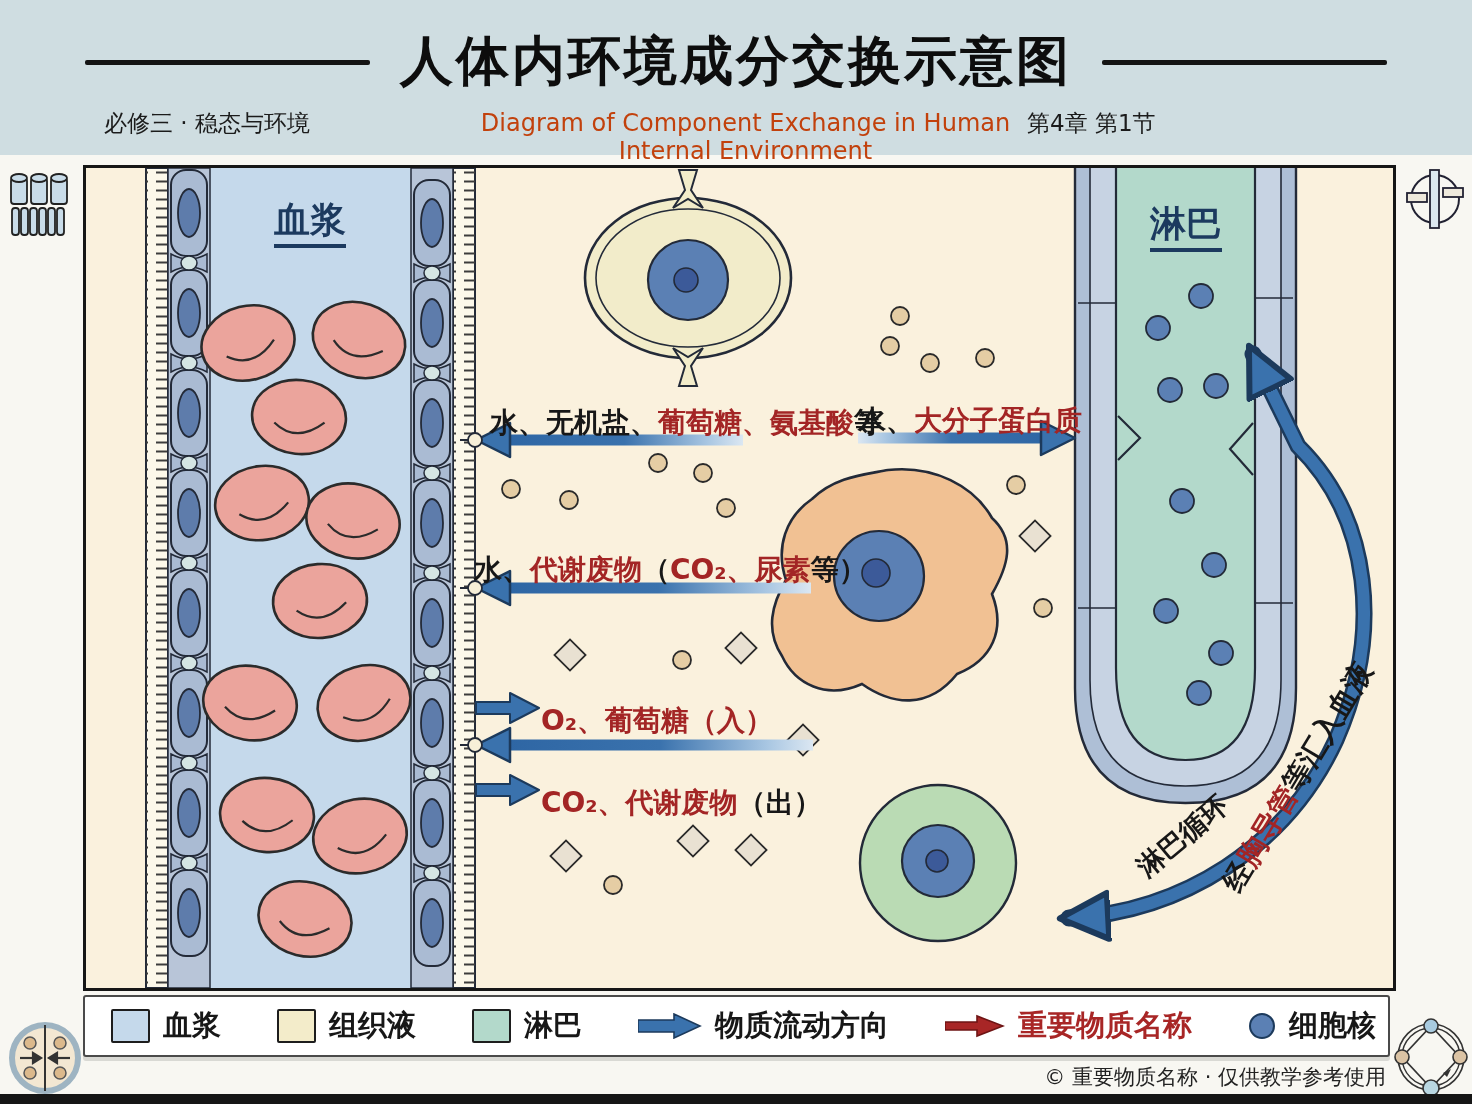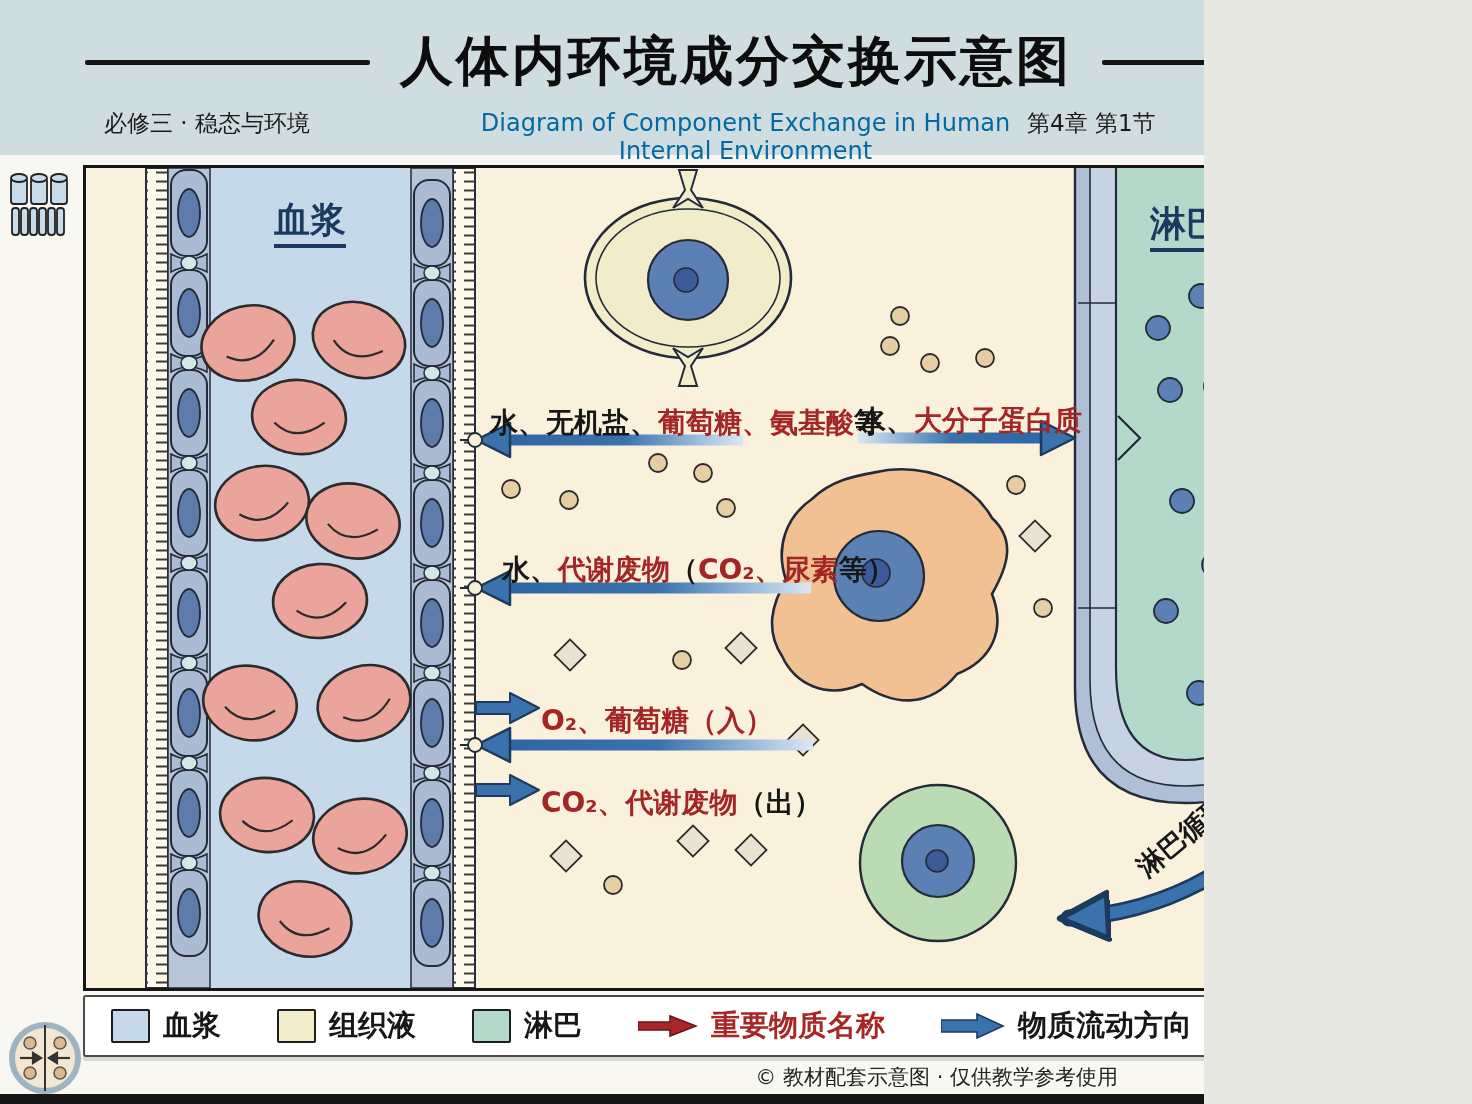--- a/index.html
+++ b/index.html
@@ -1,25 +1,25 @@
 <!DOCTYPE html>
 <html><head>
 <meta charset="utf-8">
 <style>
   html,body{margin:0;padding:0;background:#e8e8e2;}
-  .page{position:relative;width:1204px;height:1104px;background:#f8f7f2;overflow:hidden;
+  .page{position:relative;width:1472px;height:1104px;background:#f8f7f2;overflow:hidden;
         font-family:"DejaVu Sans","Liberation Sans",sans-serif;color:#161616;}
   
   .header{position:absolute;left:0;top:0;width:1472px;height:155px;background:#cfdde1;}
   .title-row{display:flex;align-items:center;padding:26px 85px 0 85px;gap:30px;}
   .title-row .rule{flex:1;height:5px;background:#141414;border-radius:2px;}
   .main-title{font-size:53px;font-weight:900;letter-spacing:3px;color:#0d0d0d;white-space:nowrap;}
   .sub-row{display:flex;align-items:baseline;padding:10px 85px 0 104px;}
   .course{width:360px;font-size:23px;color:#1b1b1b;}
-  .subtitle-en{flex:1;text-align:center;font-size:24px;color:#0369a1;}
+  .subtitle-en{flex:1;text-align:center;font-size:24px;color:#c2410c;}
   .chapter{width:360px;font-size:23px;color:#1b1b1b;}
   
   .stage{position:absolute;left:83px;top:165px;width:1307px;height:820px;
          background:#faf1dd;border:3px solid #161616;box-sizing:content-box;}
   .stage svg{position:absolute;left:0;top:0;}
   .fluid-label{position:absolute;font-size:36px;font-weight:800;color:#1c3a5f;
                border-bottom:4px solid #1c3a5f;padding-bottom:4px;line-height:1.1;white-space:nowrap;}
   .arrow-label{position:absolute;font-size:28px;font-weight:700;white-space:nowrap;line-height:1.05;margin-top:16px;}
   .seg-k{color:#171717;} .seg-r{color:#a32525;}
   .curve-label{position:absolute;font-size:27px;font-weight:700;white-space:nowrap;transform-origin:0 50%;}
@@ -262,21 +262,21 @@
         <path d="M 983,750 C 1095,744 1200,680 1250,572 C 1297,465 1285,350 1212,278 L 1167,186" fill="none" stroke="#1c3a5c" stroke-width="17" stroke-linecap="round"></path>
         <path d="M 983,750 C 1095,744 1200,680 1250,572 C 1297,465 1285,350 1212,278 L 1167,186" fill="none" stroke="#3a72ad" stroke-width="12" stroke-linecap="butt" marker-start="url(#mhead)" marker-end="url(#mhead)"></path>
       </g>
     </svg>
 
     <div class="fluid-label" style="left:188px; top:32px;">血浆</div>
     <div class="fluid-label" style="left:1064px; top:36px;">淋巴</div>
 
     <div class="arrow-label" style="left:404px; top:224px;"><span class="seg-k">水、无机盐、</span><span class="seg-r">葡萄糖、氨基酸</span><span class="seg-k">等</span></div>
     <div class="arrow-label" style="left:772px; top:222px;"><span class="seg-k">水、</span><span class="seg-r">大分子蛋白质</span></div>
-    <div class="arrow-label" style="left:416px; top:371px;"><span class="seg-k">水、</span><span class="seg-r">代谢废物</span><span class="seg-k">（</span><span class="seg-r">CO₂、尿素</span><span class="seg-k">等）</span></div>
+    <div class="arrow-label" style="left:388px; top:371px;"><span class="seg-k">水、</span><span class="seg-r">代谢废物</span><span class="seg-k">（</span><span class="seg-r">CO₂、尿素</span><span class="seg-k">等）</span></div>
     <div class="arrow-label" style="left:455px; top:522px;"><span class="seg-r">O₂、葡萄糖（入）</span></div>
     <div class="arrow-label" style="left:455px; top:604px;"><span class="seg-r">CO₂、代谢废物</span><span class="seg-k">（出）</span></div>
 
     <div class="curve-label curve-a" style="left:1055px; top:685px;"><span class="seg-k">淋巴循环</span></div>
     <div class="curve-label curve-b" style="left:1145px; top:701px;"><span class="seg-k">经</span><span class="seg-r">胸导管</span><span class="seg-k">等汇入血液</span></div>
   </div>
 
   <svg class="corner-icon" style="left:8px;top:170px;" width="64" height="68">
     <g fill="#c9dce9" stroke="#222" stroke-width="1.8">
       <rect x="3" y="8" width="16" height="26" rx="3"></rect>
@@ -340,35 +340,35 @@
       <span class="legend-text">血浆</span>
     </div>
     <div class="legend-item">
       <span class="swatch sw-tissue"></span>
       <span class="legend-text">组织液</span>
     </div>
     <div class="legend-item">
       <span class="swatch sw-lymph"></span>
       <span class="legend-text">淋巴</span>
     </div>
+    <div class="legend-item">
+      <svg width="64" height="26">
+        <path d="M0,7 H36 V1 L62,13 L36,25 V19 H0 Z" fill="#3a72ad" stroke="#1c3a5c" stroke-width="1.6"></path>
+      </svg>
+      <span class="legend-text">物质流动方向</span>
+    </div>
     <div class="legend-item legend-red">
       <svg width="60" height="26">
         <path d="M0,9 H32 V3 L58,13 L32,23 V17 H0 Z" fill="#a82626" stroke="#6e1414" stroke-width="1.6"></path>
       </svg>
       <span class="legend-text">重要物质名称</span>
     </div>
     <div class="legend-item">
-      <svg width="64" height="26">
-        <path d="M0,7 H36 V1 L62,13 L36,25 V19 H0 Z" fill="#3a72ad" stroke="#1c3a5c" stroke-width="1.6"></path>
-      </svg>
-      <span class="legend-text">物质流动方向</span>
-    </div>
-    <div class="legend-item">
       <svg width="28" height="28">
         <circle cx="14" cy="14" r="12" fill="#5b80b4" stroke="#1c3a5c" stroke-width="2"></circle>
       </svg>
       <span class="legend-text">细胞核</span>
     </div>
   </div>
 
-  <div class="copyright">© 教材配套示意图 · 仅供教学参考使用</div>
+  <div class="copyright">© 重要物质名称 · 仅供教学参考使用</div>
   <div class="bottom-bar"></div>
 </div>
 
 </body></html>

